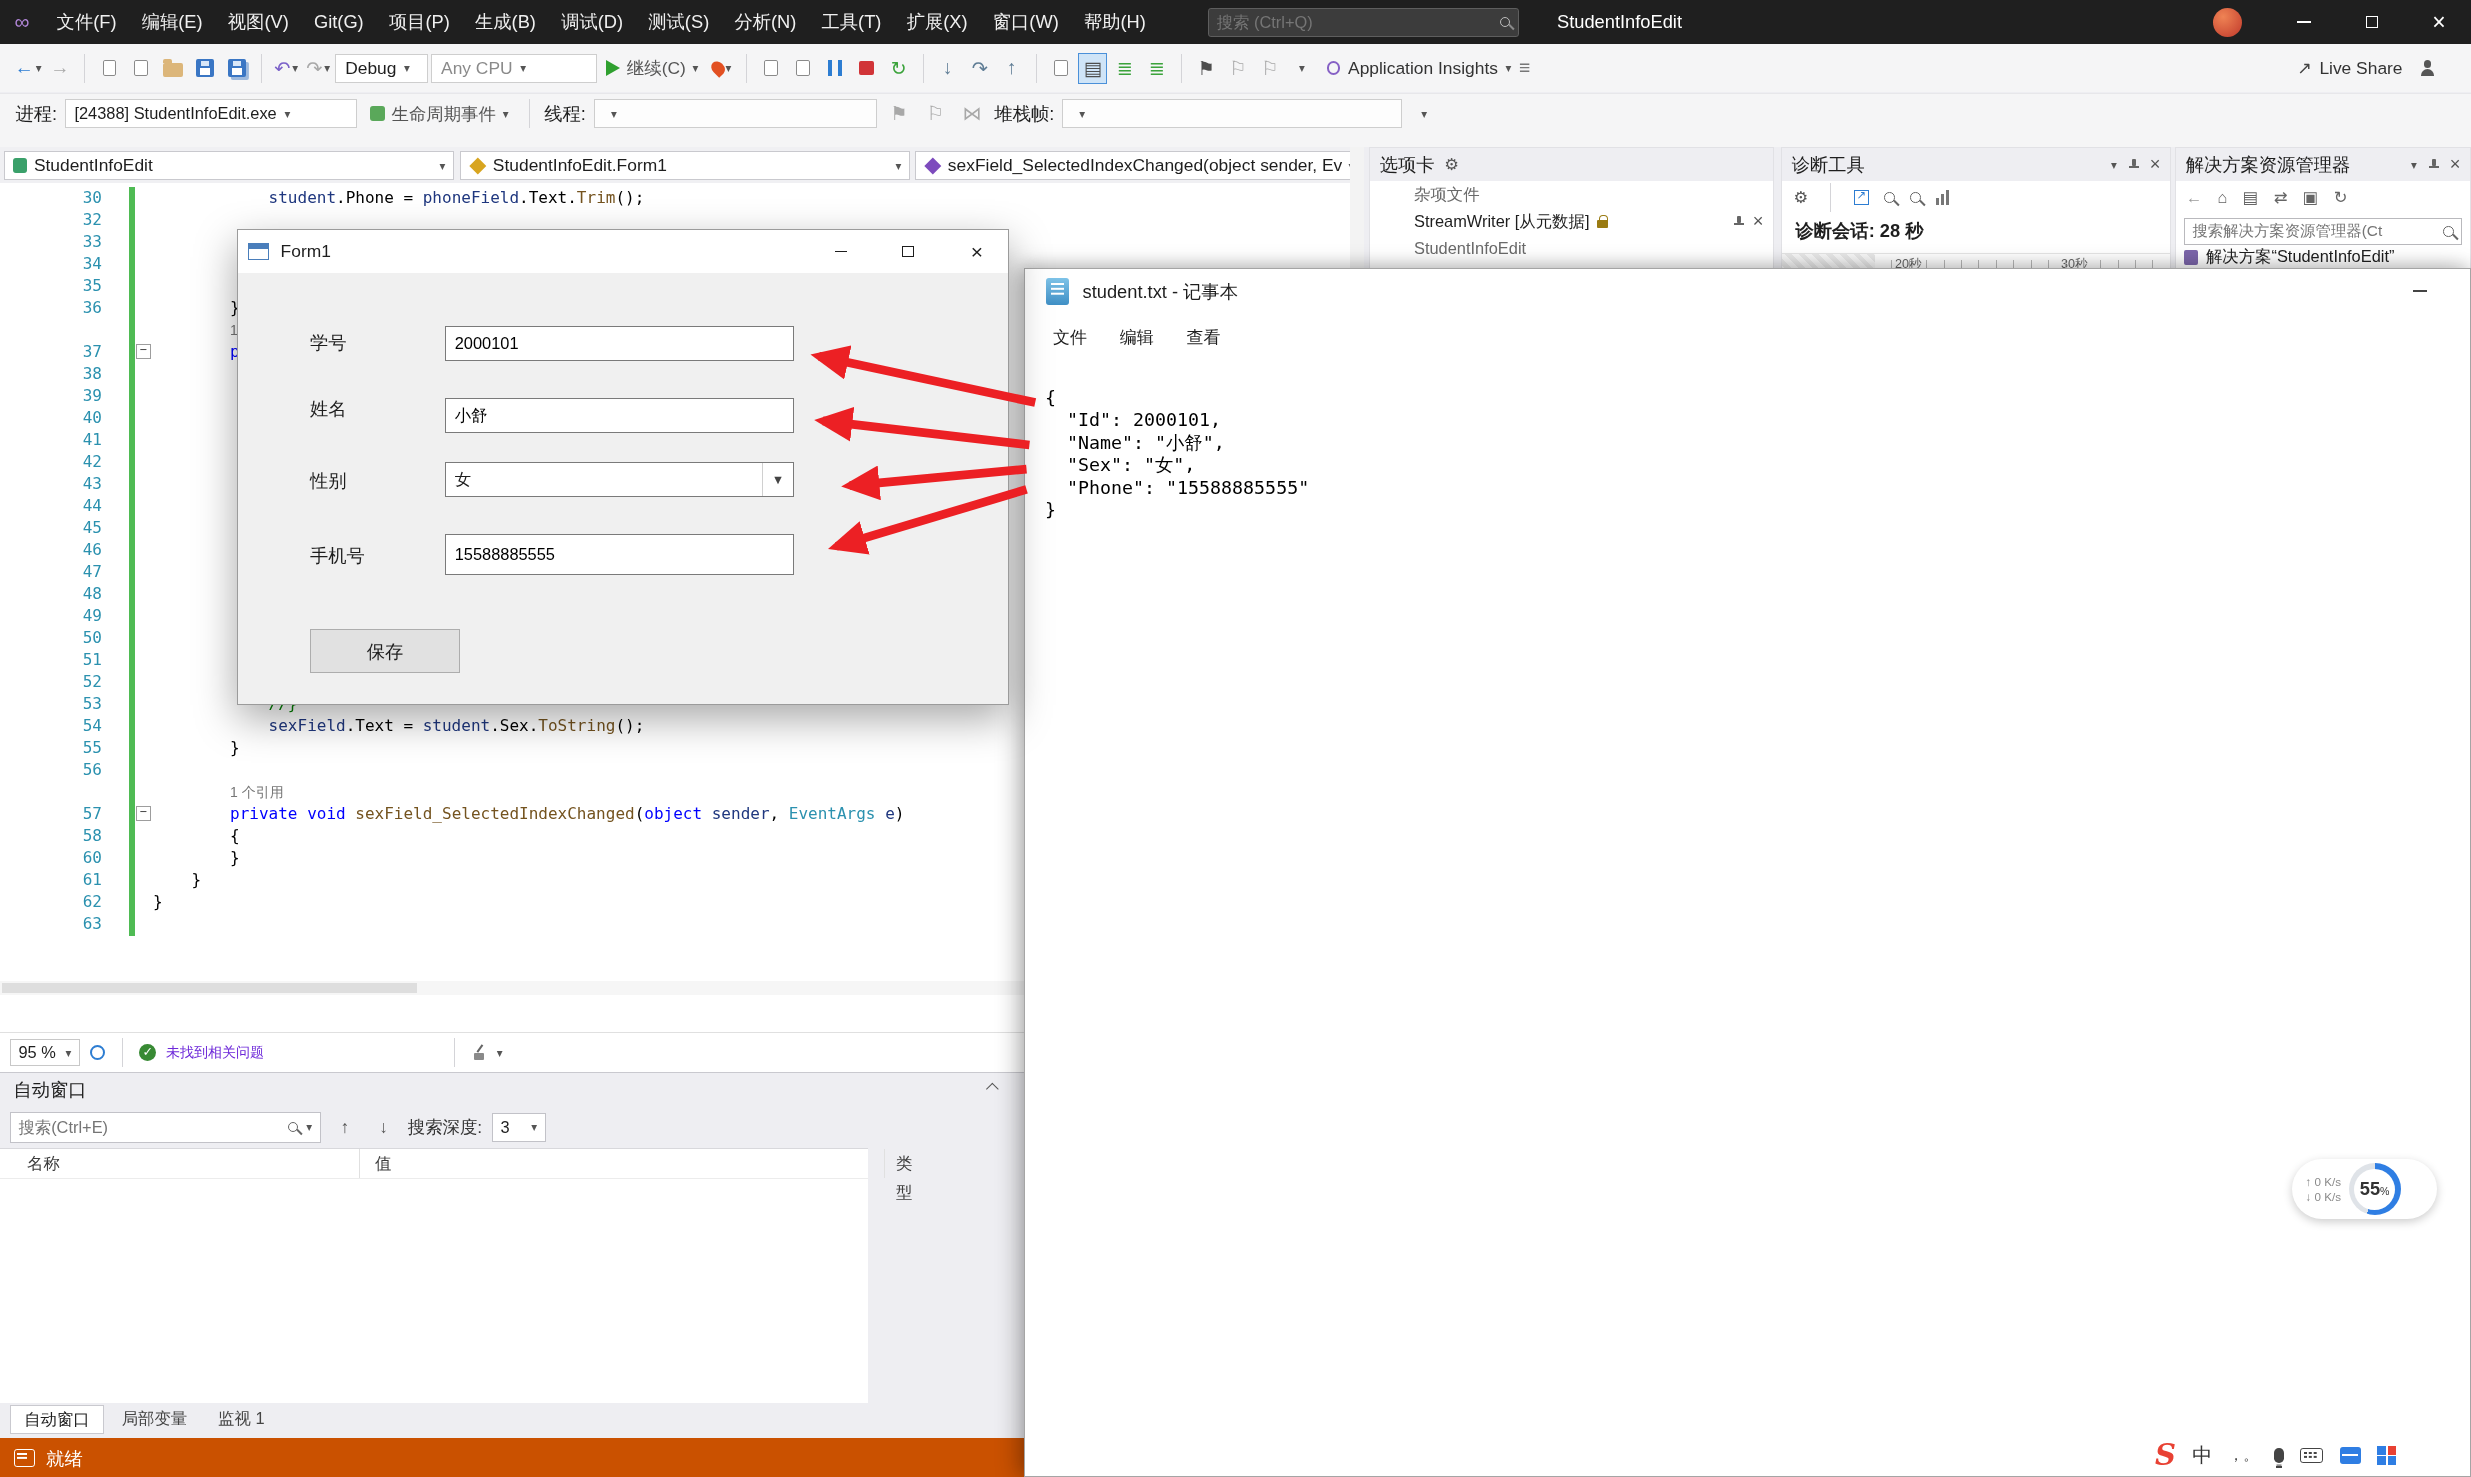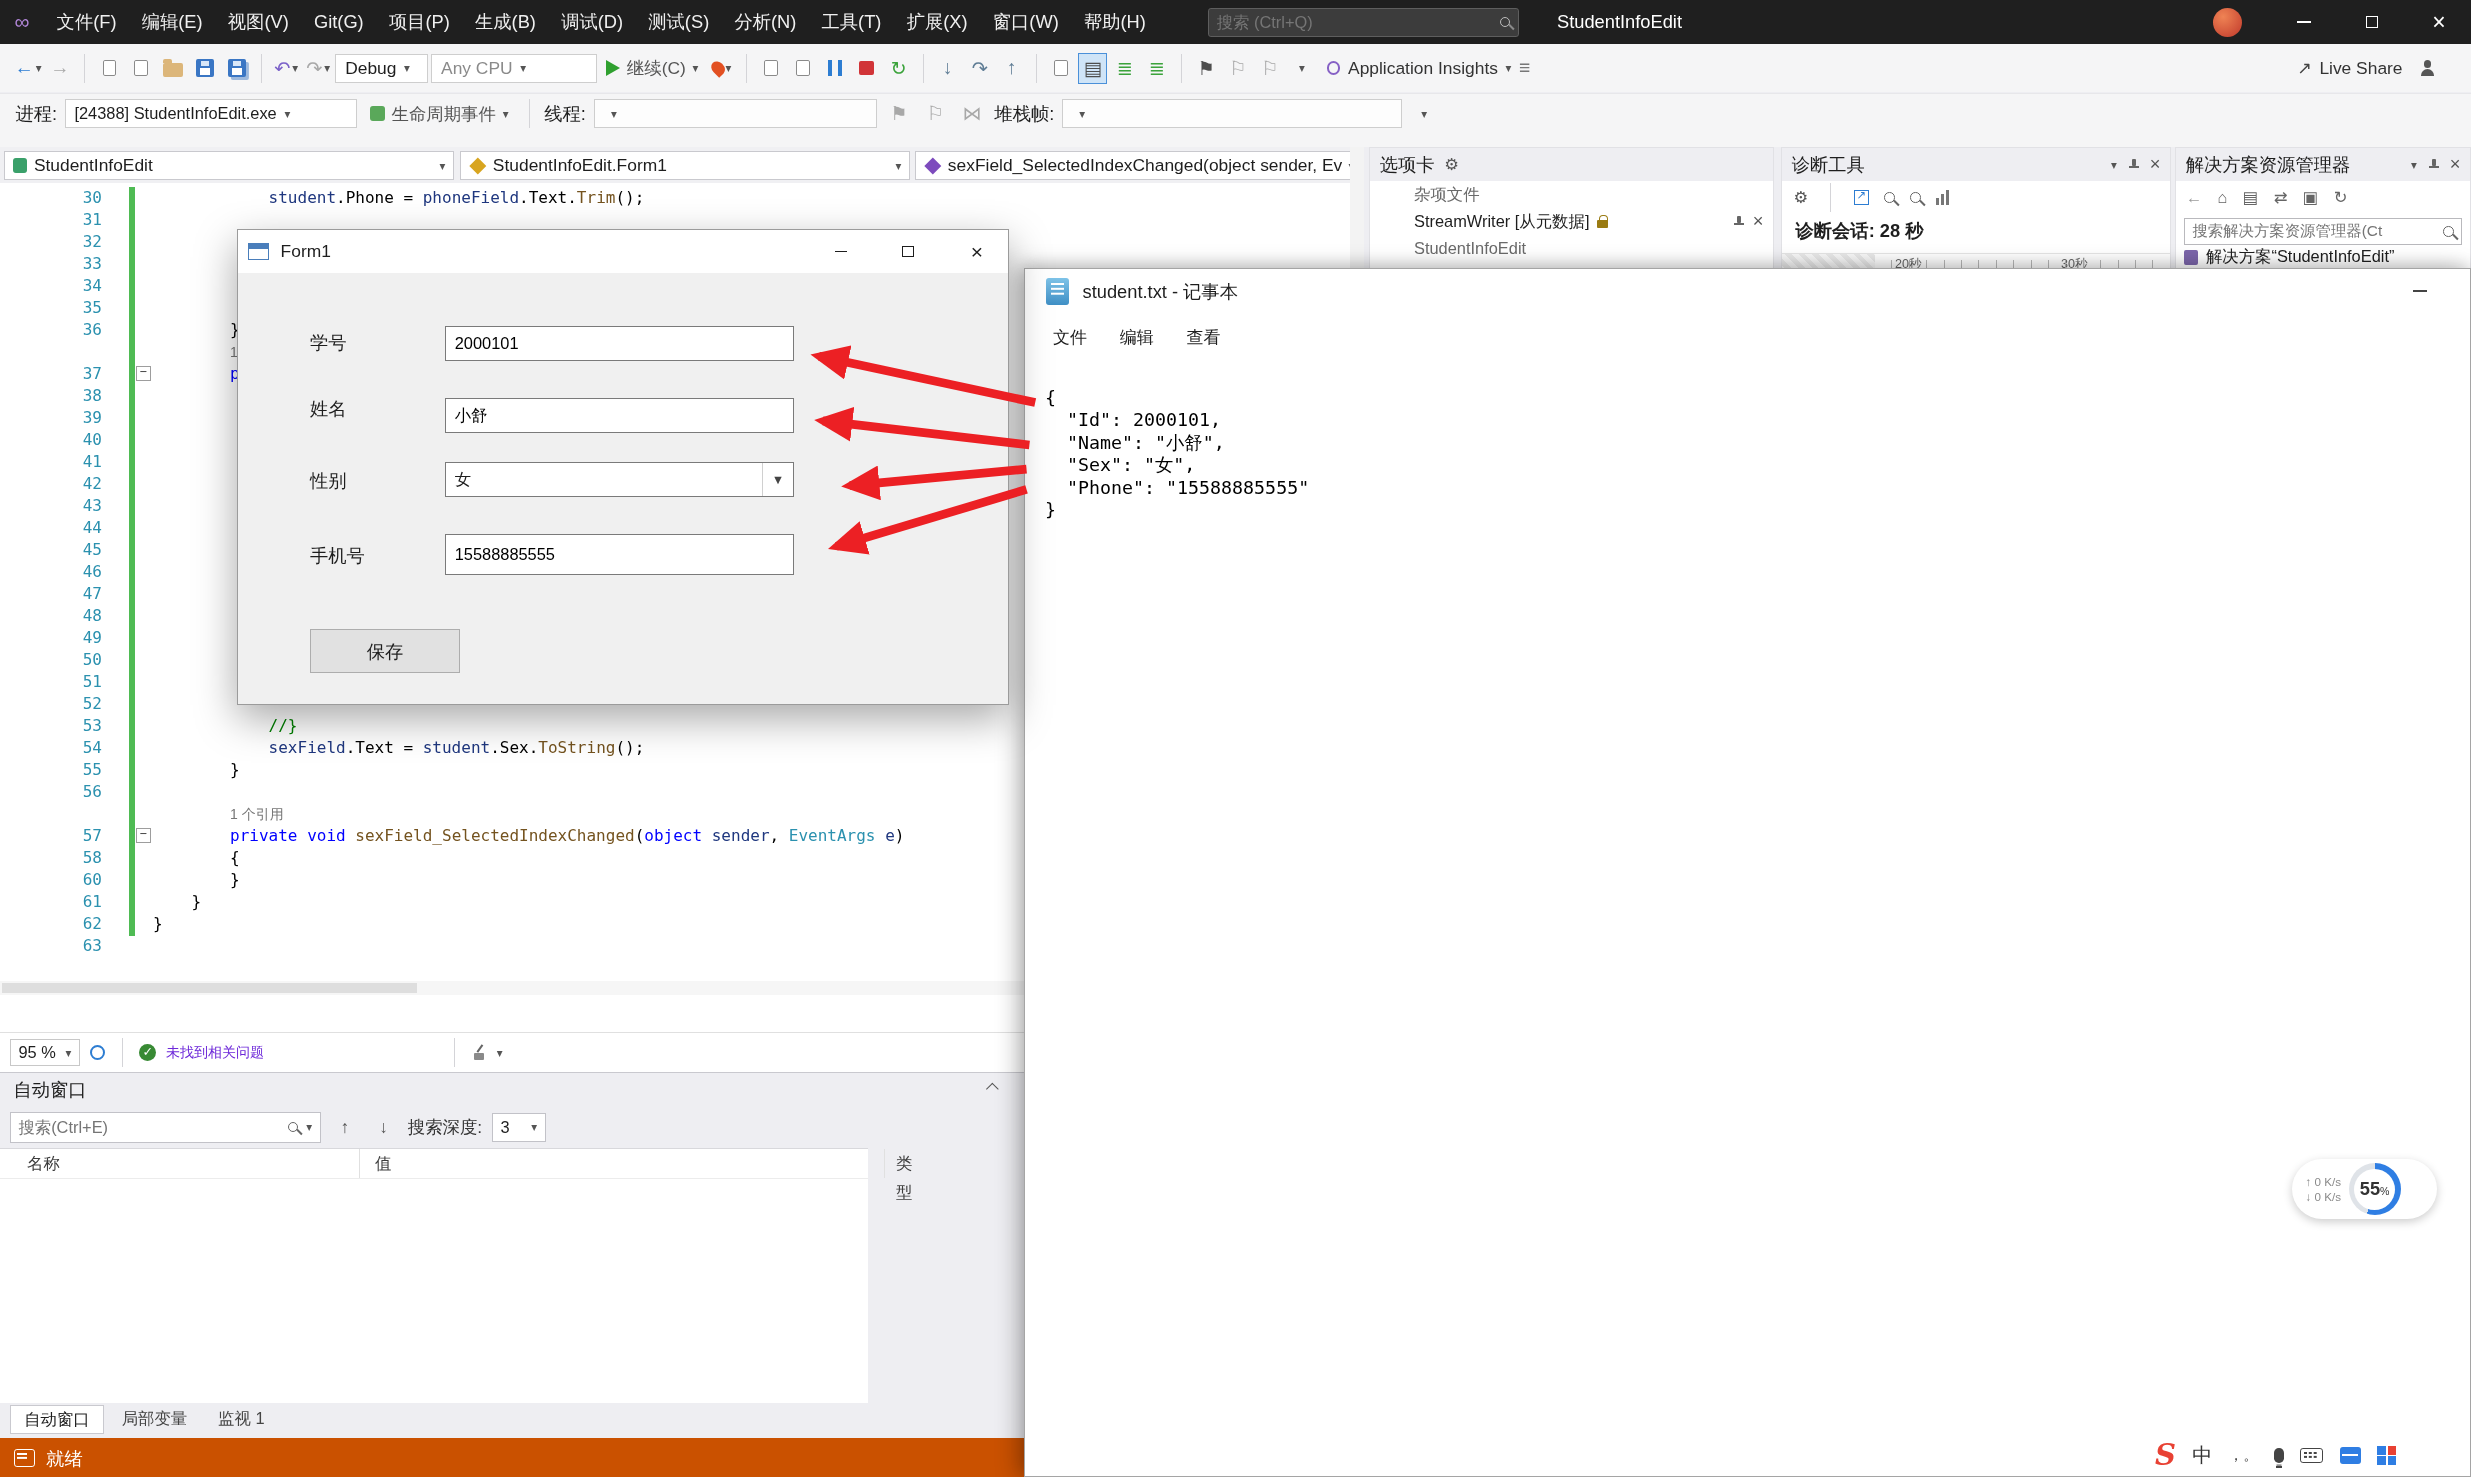--- a/index.html
+++ b/index.html
@@ -354,21 +354,20 @@
       <span class="ic-method"></span>
       <span class="cbv">sexField_SelectedIndexChanged(object sender, EventArgs e)</span>
         <span class="caret">▾</span>
     </div>
   </div>
 
   <div id="editor">
     <div id="change-bar"></div>
     <div id="code-lines">
         <div class="crow"><span class="ln">30</span><span class="ct"><span class="tk-pl">            </span><span class="tk-v">student</span><span class="tk-pl">.Phone = </span><span class="tk-v">phoneField</span><span class="tk-pl">.Text.</span><span class="tk-m">Trim</span><span class="tk-pl">();</span></span></div>
-        <div class="crow"><span class="ln">31</span><span class="ct"></span></div>
         <div class="crow"><span class="ln">32</span><span class="ct"></span></div>
         <div class="crow"><span class="ln">33</span><span class="ct"></span></div>
         <div class="crow"><span class="ln">34</span><span class="ct"></span></div>
         <div class="crow"><span class="ln">35</span><span class="ct"></span></div>
         <div class="crow"><span class="ln">36</span><span class="ct"><span class="tk-pl">        }</span></span></div>
         <div class="crow lens"><span class="ln"></span><span class="ct"><span class="tk-cl">1 个引用</span></span></div>
         <div class="crow"><span class="ln">37</span><span class="fold">−</span><span class="ct"><span class="tk-k">        private</span></span></div>
         <div class="crow"><span class="ln">38</span><span class="ct"></span></div>
         <div class="crow"><span class="ln">39</span><span class="ct"></span></div>
         <div class="crow"><span class="ln">40</span><span class="ct"></span></div>

